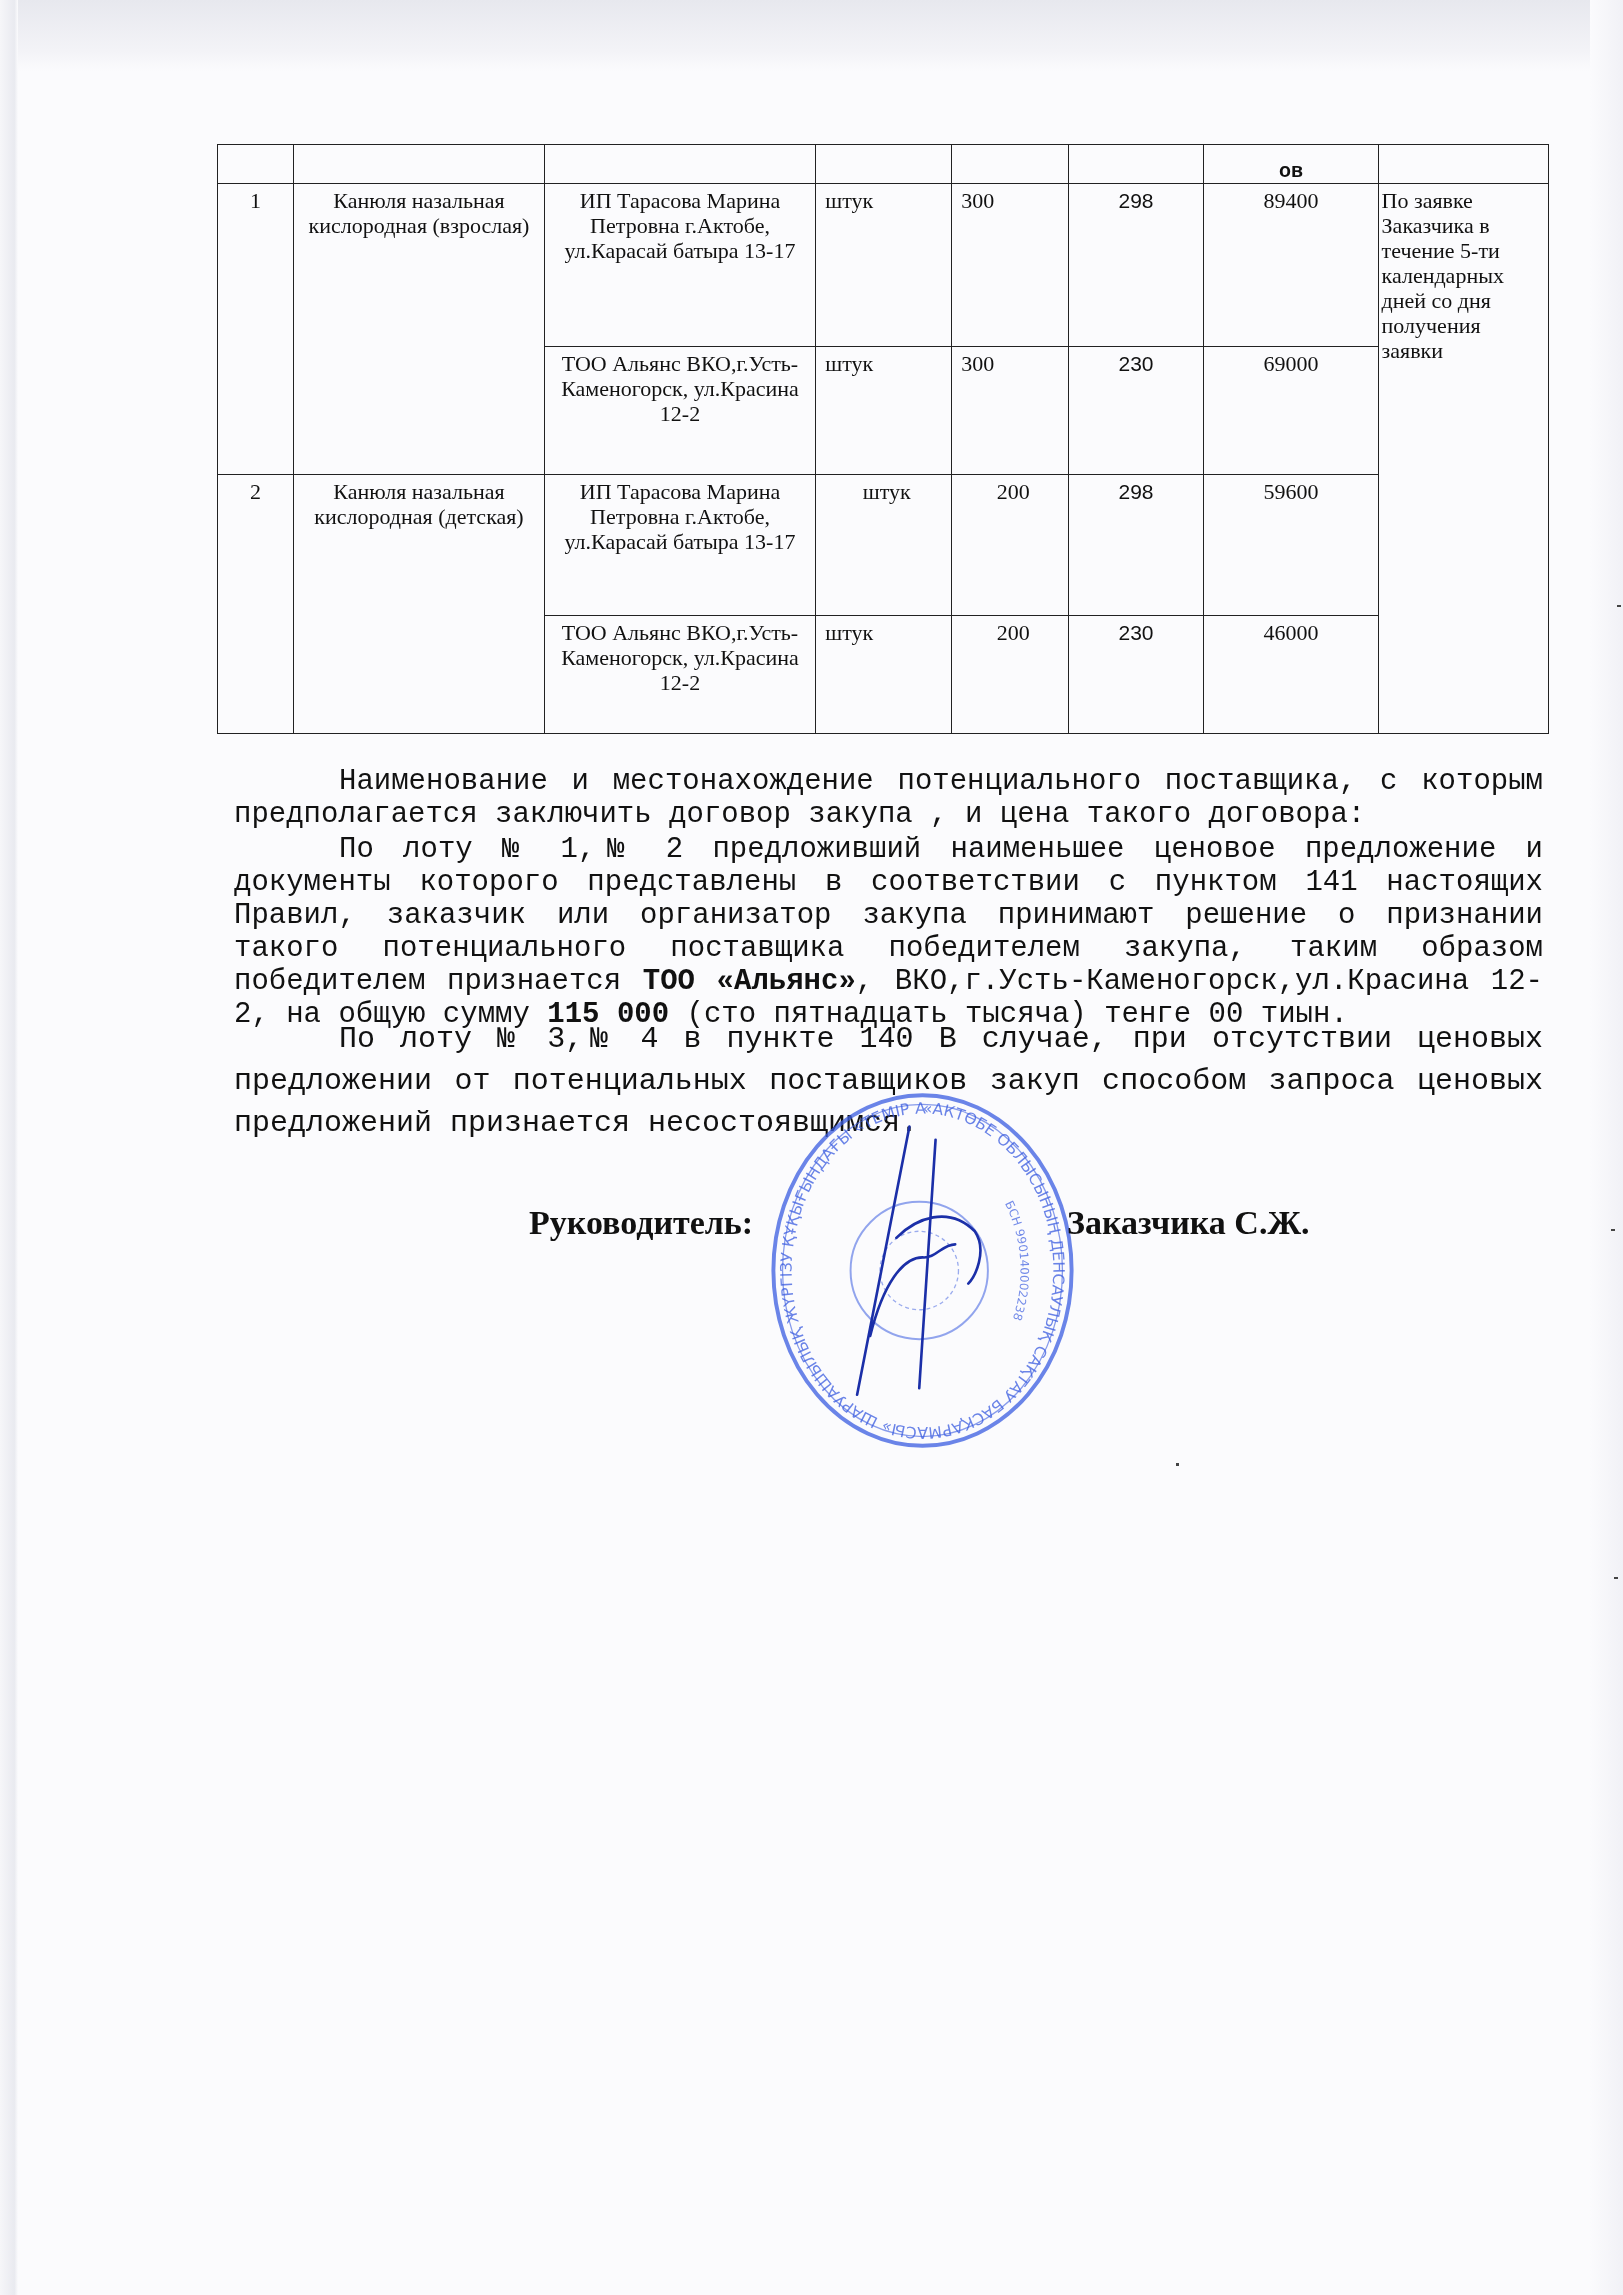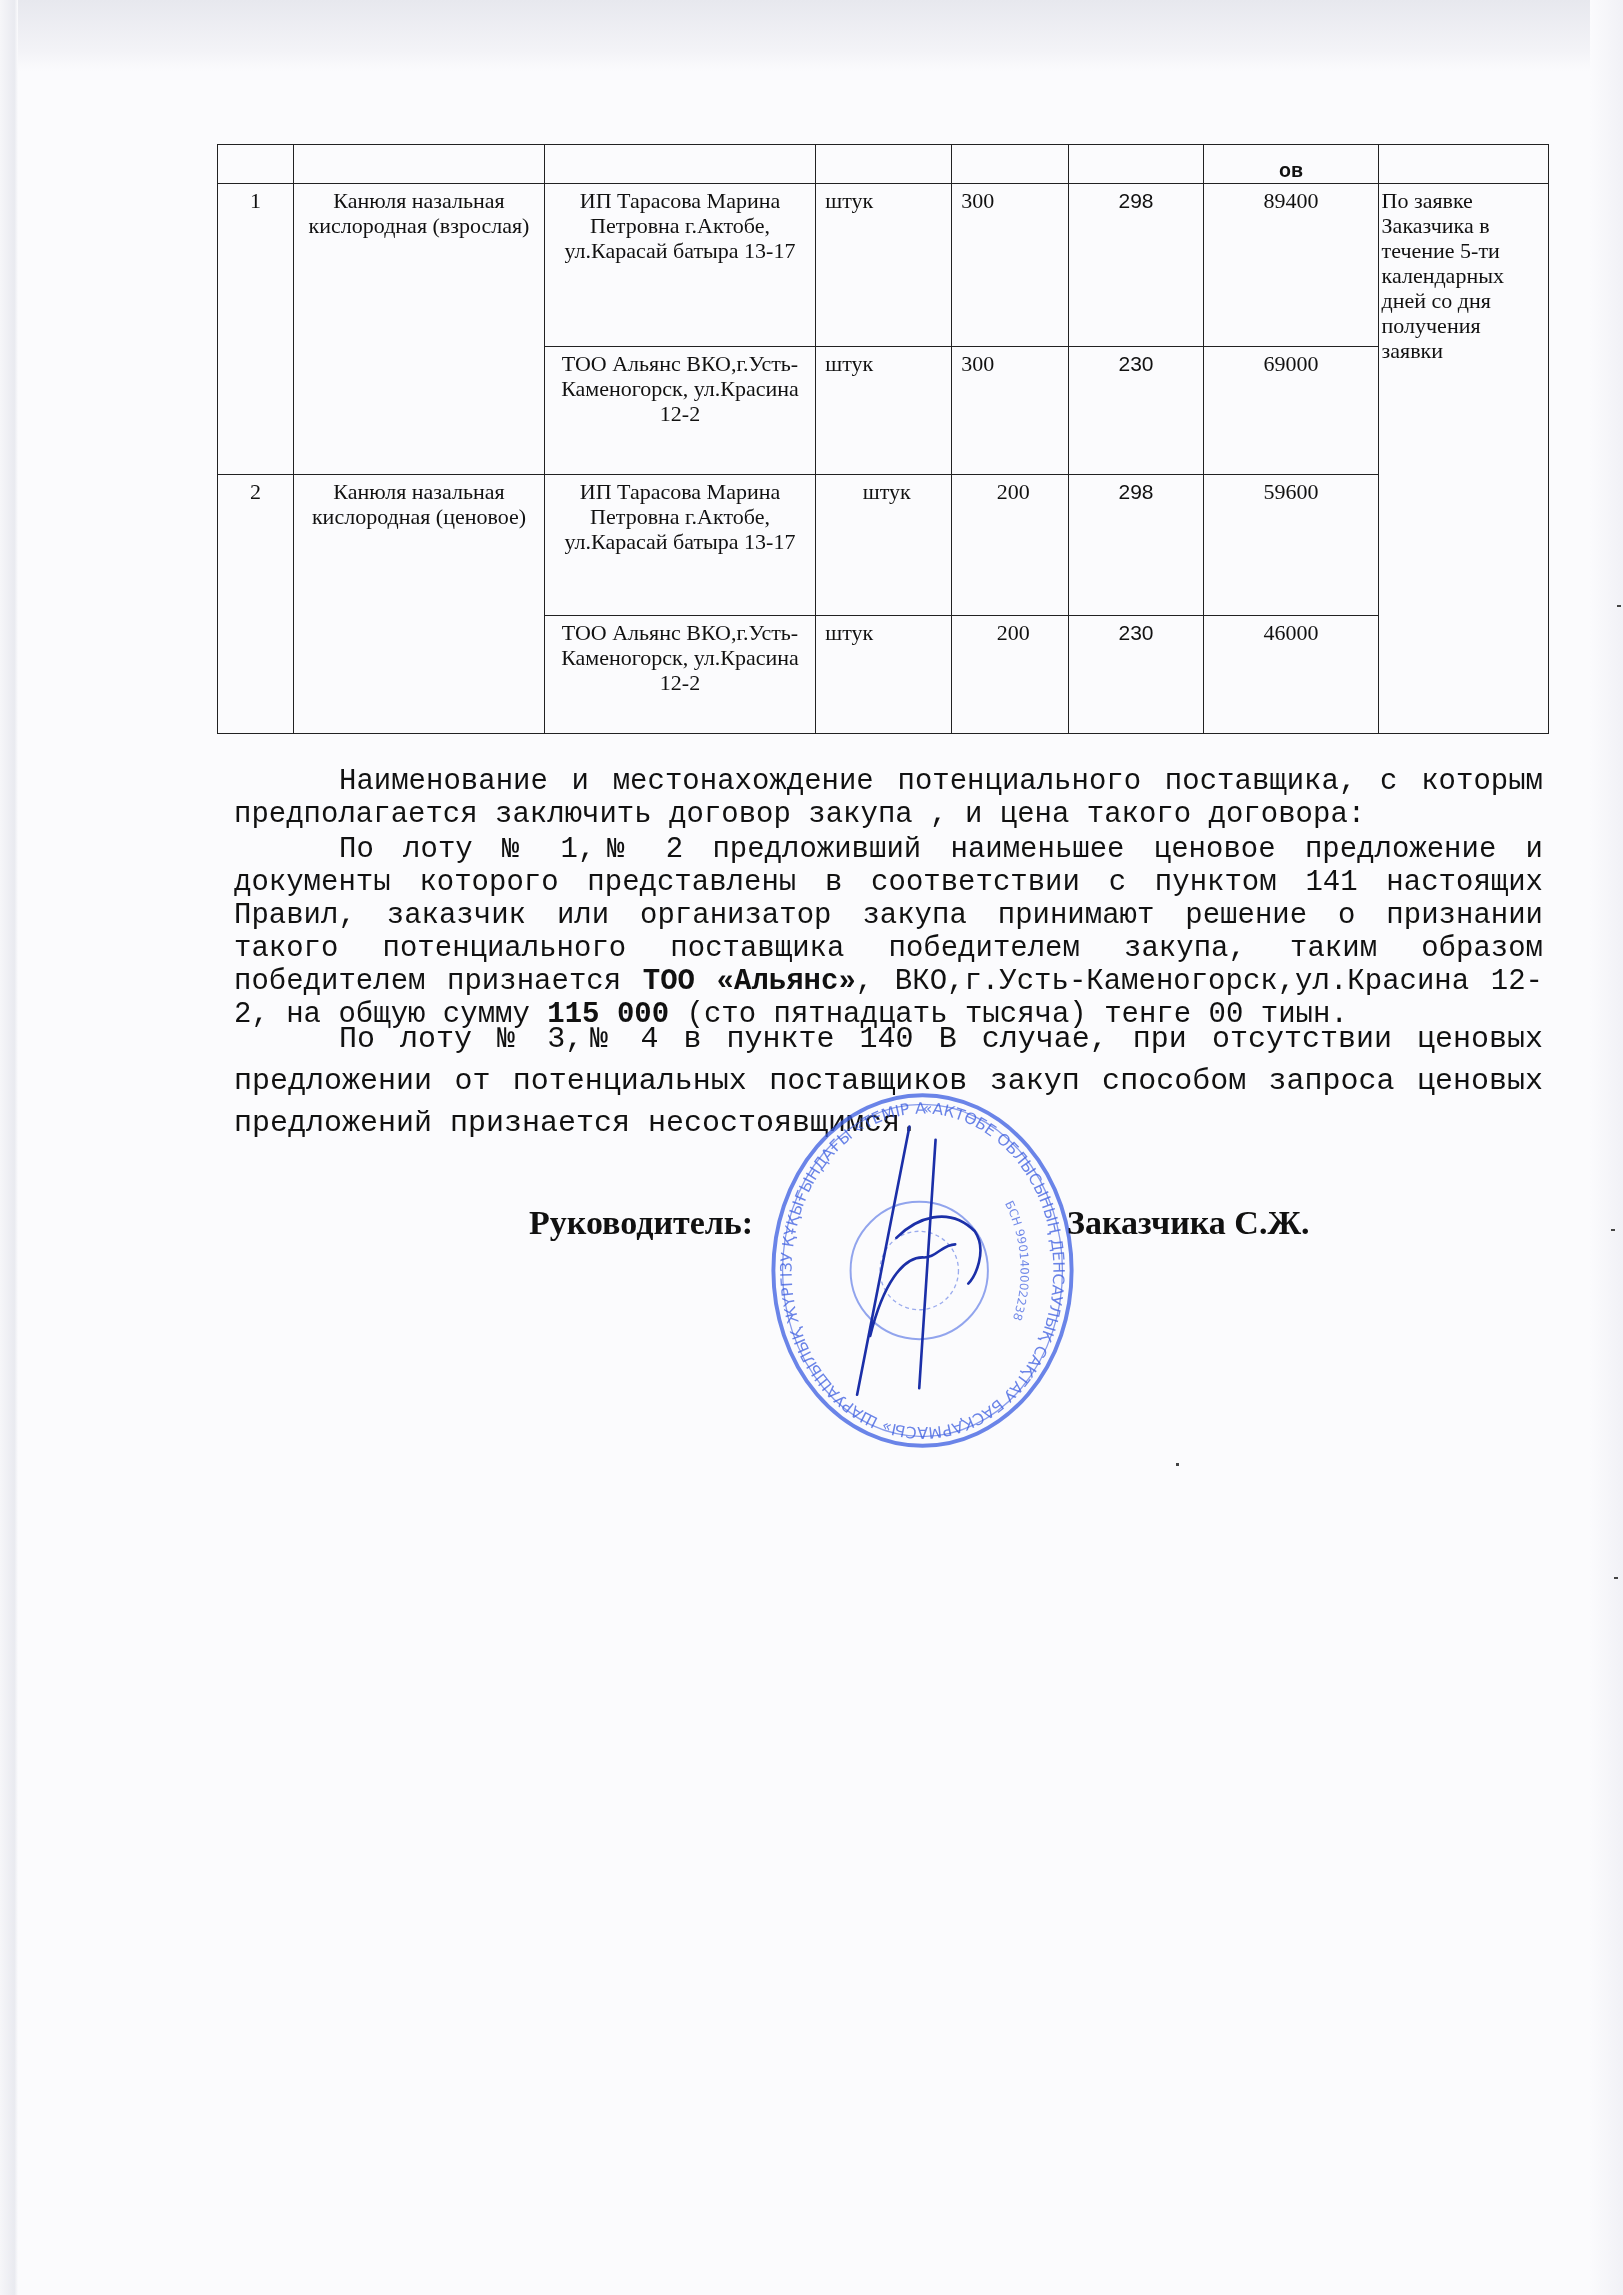--- a/index.html
+++ b/index.html
@@ -109,21 +109,21 @@
   </tr>
   <tr class="r1b">
     <td class="sup">ТОО Альянс ВКО,г.Усть-Каменогорск, ул.Красина 12-2</td>
     <td class="unit">штук</td>
     <td class="qty">300</td>
     <td class="price">230</td>
     <td class="sum">69000</td>
   </tr>
   <tr class="r2a">
     <td class="num" rowspan="2">2</td>
-    <td rowspan="2">Канюля назальная кислородная (ценовое)</td>
+    <td rowspan="2">Канюля назальная кислородная (детская)</td>
     <td class="sup">ИП Тарасова Марина Петровна г.Актобе, ул.Карасай батыра 13-17</td>
     <td class="unit" style="text-align:center">штук</td>
     <td class="qty" style="text-align:center">200</td>
     <td class="price">298</td>
     <td class="sum">59600</td>
   </tr>
   <tr class="r2b">
     <td class="sup">ТОО Альянс ВКО,г.Усть-Каменогорск, ул.Красина 12-2</td>
     <td class="unit">штук</td>
     <td class="qty" style="text-align:center">200</td>

